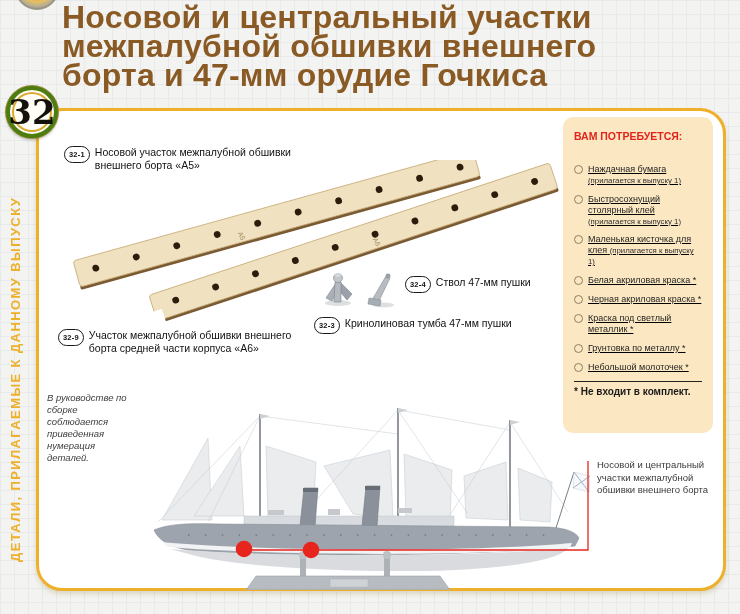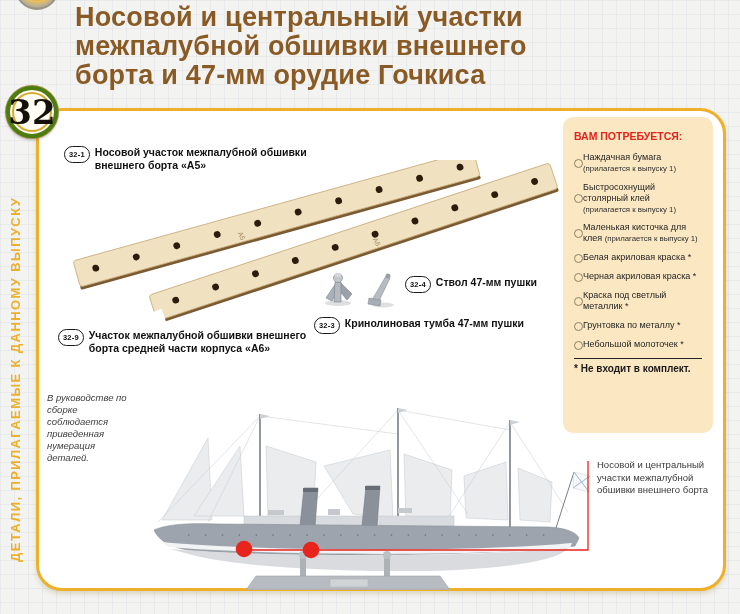--- a/index.html
+++ b/index.html
@@ -16,23 +16,22 @@
     font-family:"Liberation Sans",sans-serif;
     background-color:#f3f3f1;
     background-image:
       linear-gradient(#e7e9ea 1px, transparent 1px),
       linear-gradient(90deg,#e7e9ea 1px, transparent 1px);
     background-size:14px 14px;
   }
   
   .page-title{
     position:absolute;left:62px;top:3px;width:590px;
-    font-size:27px;font-weight:bold;line-height:29px;letter-spacing:.2px;
+    font-size:32px;font-weight:bold;line-height:29px;letter-spacing:.2px;
     color:var(--title-brown);
-    margin-left:13px;
   }
   .logo-partial{
     position:absolute;left:15px;top:-34px;width:44px;height:44px;border-radius:50%;
     background:radial-gradient(circle at 50% 42%,#e07820 30%,#e8c060 55%,#b5ad97 72%,#8e887a 80%);
     border:2px solid #9a9486;
   }
   .issue-badge{
     position:absolute;left:6px;top:86px;width:52px;height:52px;border-radius:50%;
     background:#fffdf6;border:4px solid #4d7c0f;
     box-shadow:0 0 0 1px #9c8c40, inset 0 0 0 2px #fff, inset 0 0 0 4px #dca82c, 0 2px 3px rgba(0,0,0,.25);
@@ -50,37 +49,37 @@
     position:absolute;left:36px;top:108px;width:690px;height:483px;
     background:#fff;border:3px solid var(--accent-gold);border-radius:26px;
     box-shadow:0 3px 5px rgba(160,140,80,.28);
   }
   
   .part-row{position:absolute;display:flex;align-items:flex-start;gap:5px;z-index:3;}
   .tag{
     flex:none;border:1.2px solid #1a1a1a;border-radius:9px;background:#fff;
     font-size:7.5px;font-weight:bold;padding:3px 4px;line-height:9px;letter-spacing:.2px;color:#111;
   }
-  .part-label{font-size:10.5px;font-weight:bold;line-height:13px;color:#111;}
+  .part-label{font-size:10.5px;font-weight:normal;line-height:13px;color:#111;}
   .row-1{left:64px;top:146px;}
   .row-2{left:58px;top:329px;}
   .row-3{left:314px;top:317px;}
   .row-4{left:405px;top:276px;}
   
   .note{
     position:absolute;left:47px;top:392px;width:88px;
     font-style:italic;font-size:9.5px;line-height:12px;color:#3d3d3d;
   }
   
   .sidebar{
     position:absolute;left:563px;top:117px;width:150px;height:316px;
     background:var(--sidebar-bg);border-radius:10px;padding:13px 11px 9px 11px;z-index:4;
   }
-  .sidebar-header{font-size:10.5px;font-weight:bold;color:var(--alert-red);margin-bottom:10px;}
-  .req-item{display:flex;align-items:center;margin-bottom:8px;}
+  .sidebar-header{font-size:10.5px;font-weight:bold;color:var(--alert-red);margin-bottom:22px;}
+  .req-item{display:flex;align-items:flex-start;gap:5px;margin-bottom:8px;text-decoration:underline;}
   .bullet{flex:none;width:9px;height:9px;border:1px solid #8d7f60;border-radius:50%;margin-top:1px;background:transparent;}
   .req-text{font-size:9px;line-height:11px;color:#1e1e1e;}
   .req-sub{font-size:7.8px;line-height:9.5px;color:#2e2e2e;}
   .req-sub.block{display:block;margin-top:1px;}
   .req-sub.inline{display:inline;}
   .req-divider{border:none;border-top:1.2px solid #222;margin:7px 0 4px 0;width:100%;}
   .req-footnote{font-size:10px;font-weight:bold;color:#1a1a1a;}
   
   .ship-callout{
     position:absolute;left:597px;top:459px;width:120px;

